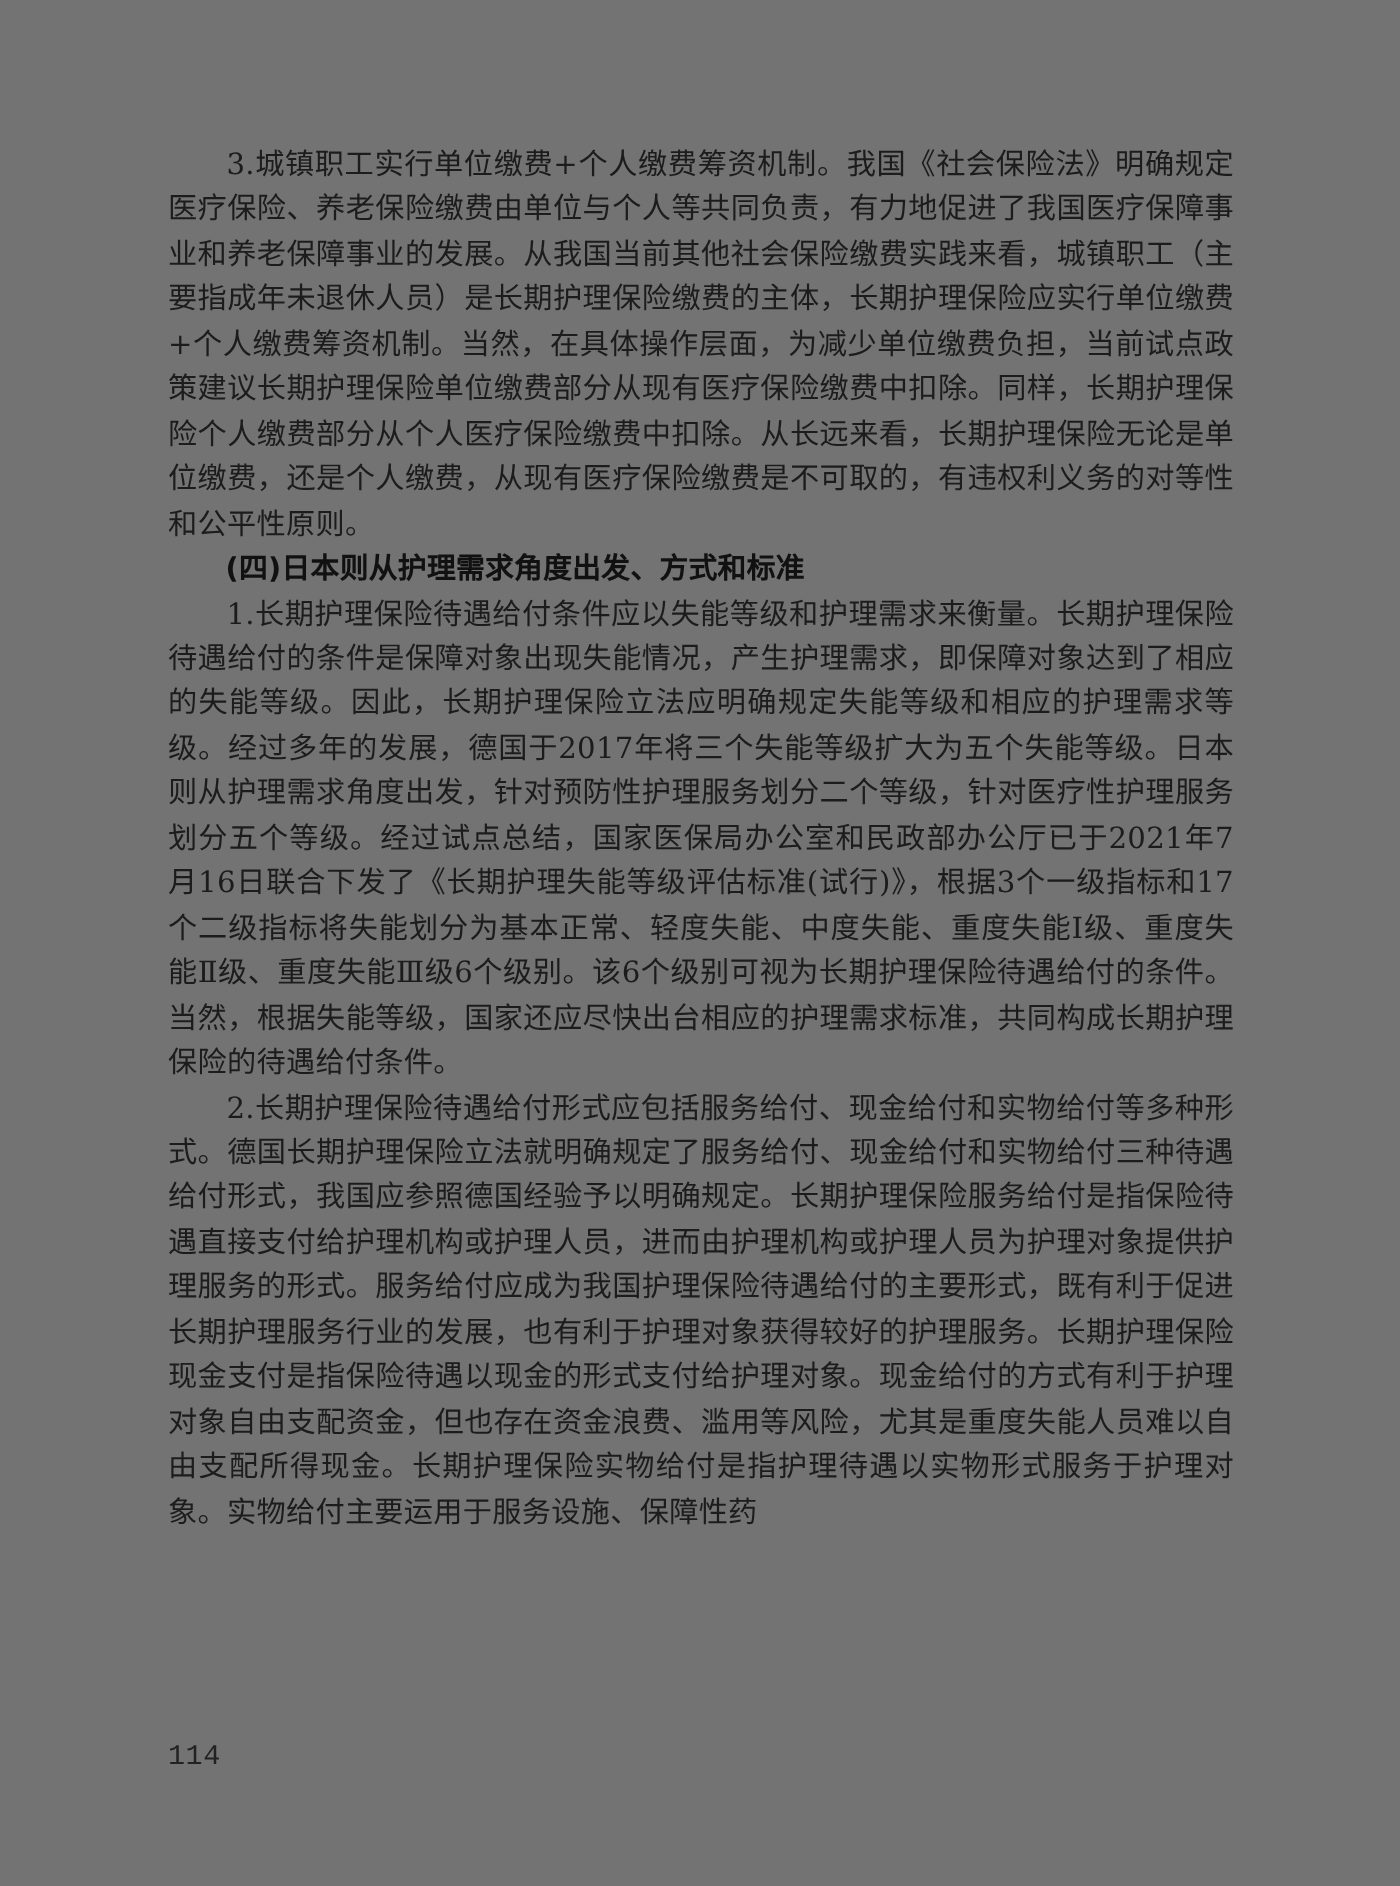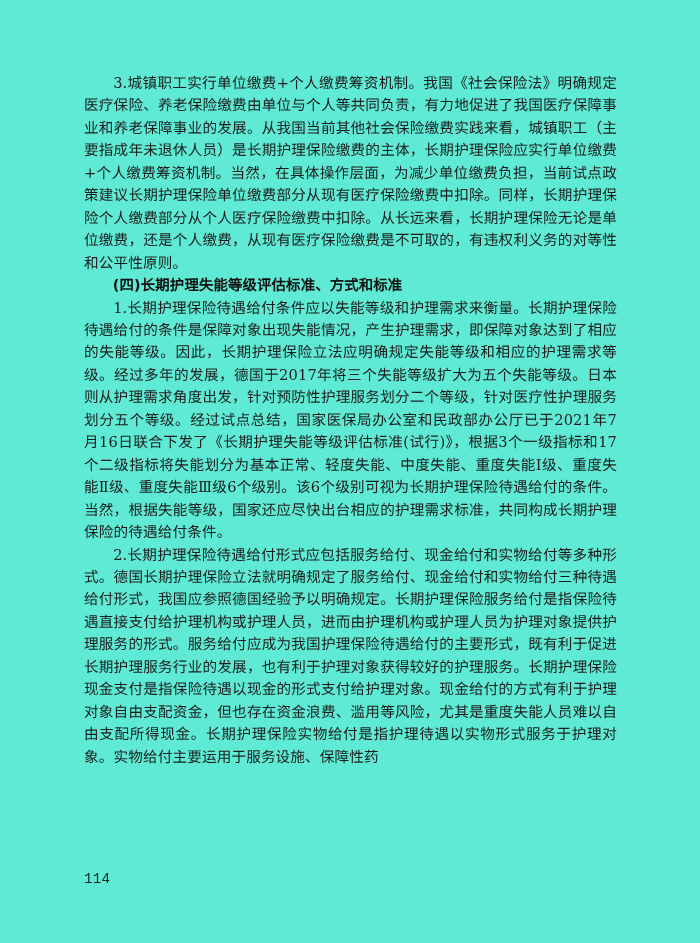--- a/index.html
+++ b/index.html
@@ -17,21 +17,21 @@
     color: #1a1a1a;
     -webkit-font-smoothing: antialiased;
   }
 
   .page {
     position: absolute;
     left: 0;
     top: 0;
     width: 700px;
     height: 943px;
-    background: #5eead4;
+    background: #737373;
   }
 
   .text-block {
     position: absolute;
     left: 84px;
     top: 72px;
     width: 533px;
   }
 
   p.para {
@@ -72,20 +72,20 @@
     letter-spacing: 0.02em;
   }
 </style>
 </head>
 <body>
 
 <div class="page">
 
   <div class="text-block">
     <p class="para">3.城镇职工实行单位缴费+个人缴费筹资机制。我国《社会保险法》明确规定医疗保险、养老保险缴费由单位与个人等共同负责，有力地促进了我国医疗保障事业和养老保障事业的发展。从我国当前其他社会保险缴费实践来看，城镇职工（主要指成年未退休人员）是长期护理保险缴费的主体，长期护理保险应实行单位缴费+个人缴费筹资机制。当然，在具体操作层面，为减少单位缴费负担，当前试点政策建议长期护理保险单位缴费部分从现有医疗保险缴费中扣除。同样，长期护理保险个人缴费部分从个人医疗保险缴费中扣除。从长远来看，长期护理保险无论是单位缴费，还是个人缴费，从现有医疗保险缴费是不可取的，有违权利义务的对等性和公平性原则。</p>
-    <h2 class="section-heading">(四)长期护理失能等级评估标准、方式和标准</h2>
+    <h2 class="section-heading">(四)日本则从护理需求角度出发、方式和标准</h2>
     <p class="para">1.长期护理保险待遇给付条件应以失能等级和护理需求来衡量。长期护理保险待遇给付的条件是保障对象出现失能情况，产生护理需求，即保障对象达到了相应的失能等级。因此，长期护理保险立法应明确规定失能等级和相应的护理需求等级。经过多年的发展，德国于2017年将三个失能等级扩大为五个失能等级。日本则从护理需求角度出发，针对预防性护理服务划分二个等级，针对医疗性护理服务划分五个等级。经过试点总结，国家医保局办公室和民政部办公厅已于2021年7月16日联合下发了《长期护理失能等级评估标准(试行)》，根据3个一级指标和17个二级指标将失能划分为基本正常、轻度失能、中度失能、重度失能Ⅰ级、重度失能Ⅱ级、重度失能Ⅲ级6个级别。该6个级别可视为长期护理保险待遇给付的条件。当然，根据失能等级，国家还应尽快出台相应的护理需求标准，共同构成长期护理保险的待遇给付条件。</p>
     <p class="para">2.长期护理保险待遇给付形式应包括服务给付、现金给付和实物给付等多种形式。德国长期护理保险立法就明确规定了服务给付、现金给付和实物给付三种待遇给付形式，我国应参照德国经验予以明确规定。长期护理保险服务给付是指保险待遇直接支付给护理机构或护理人员，进而由护理机构或护理人员为护理对象提供护理服务的形式。服务给付应成为我国护理保险待遇给付的主要形式，既有利于促进长期护理服务行业的发展，也有利于护理对象获得较好的护理服务。长期护理保险现金支付是指保险待遇以现金的形式支付给护理对象。现金给付的方式有利于护理对象自由支配资金，但也存在资金浪费、滥用等风险，尤其是重度失能人员难以自由支配所得现金。长期护理保险实物给付是指护理待遇以实物形式服务于护理对象。实物给付主要运用于服务设施、保障性药</p>
   </div>
 
   <div class="page-number">114</div>
 
 </div>
 
 </body></html>

